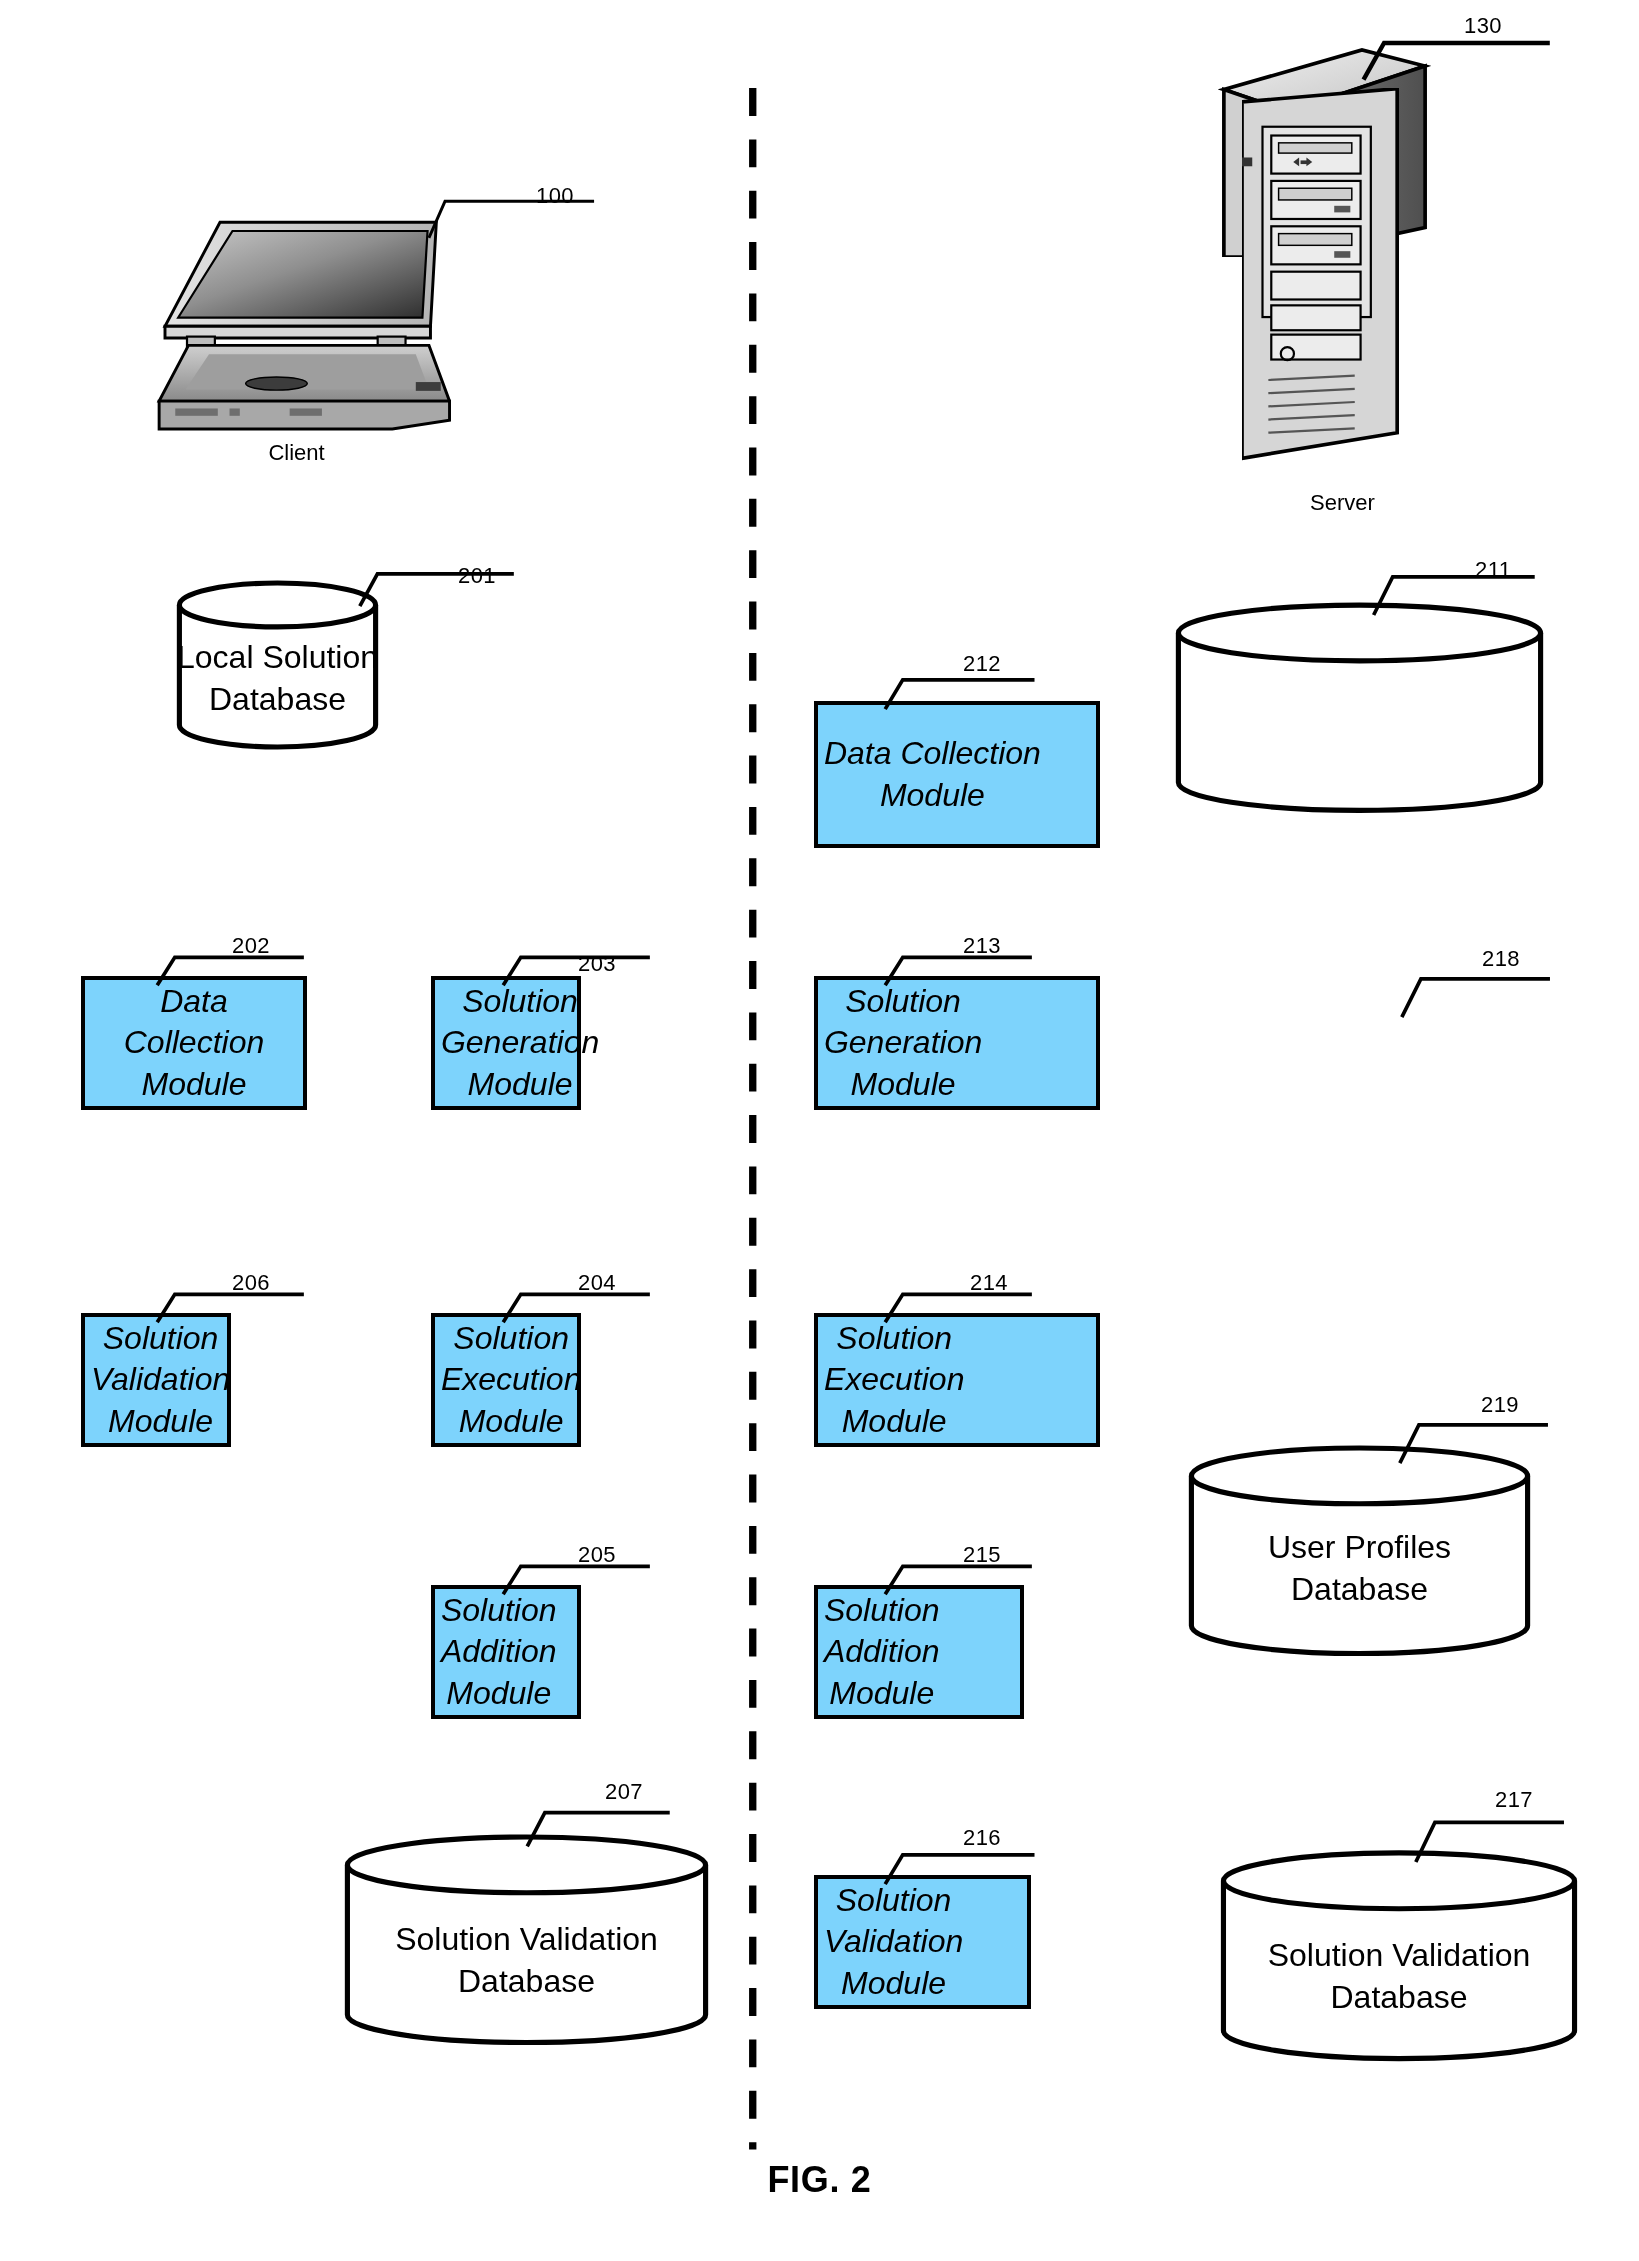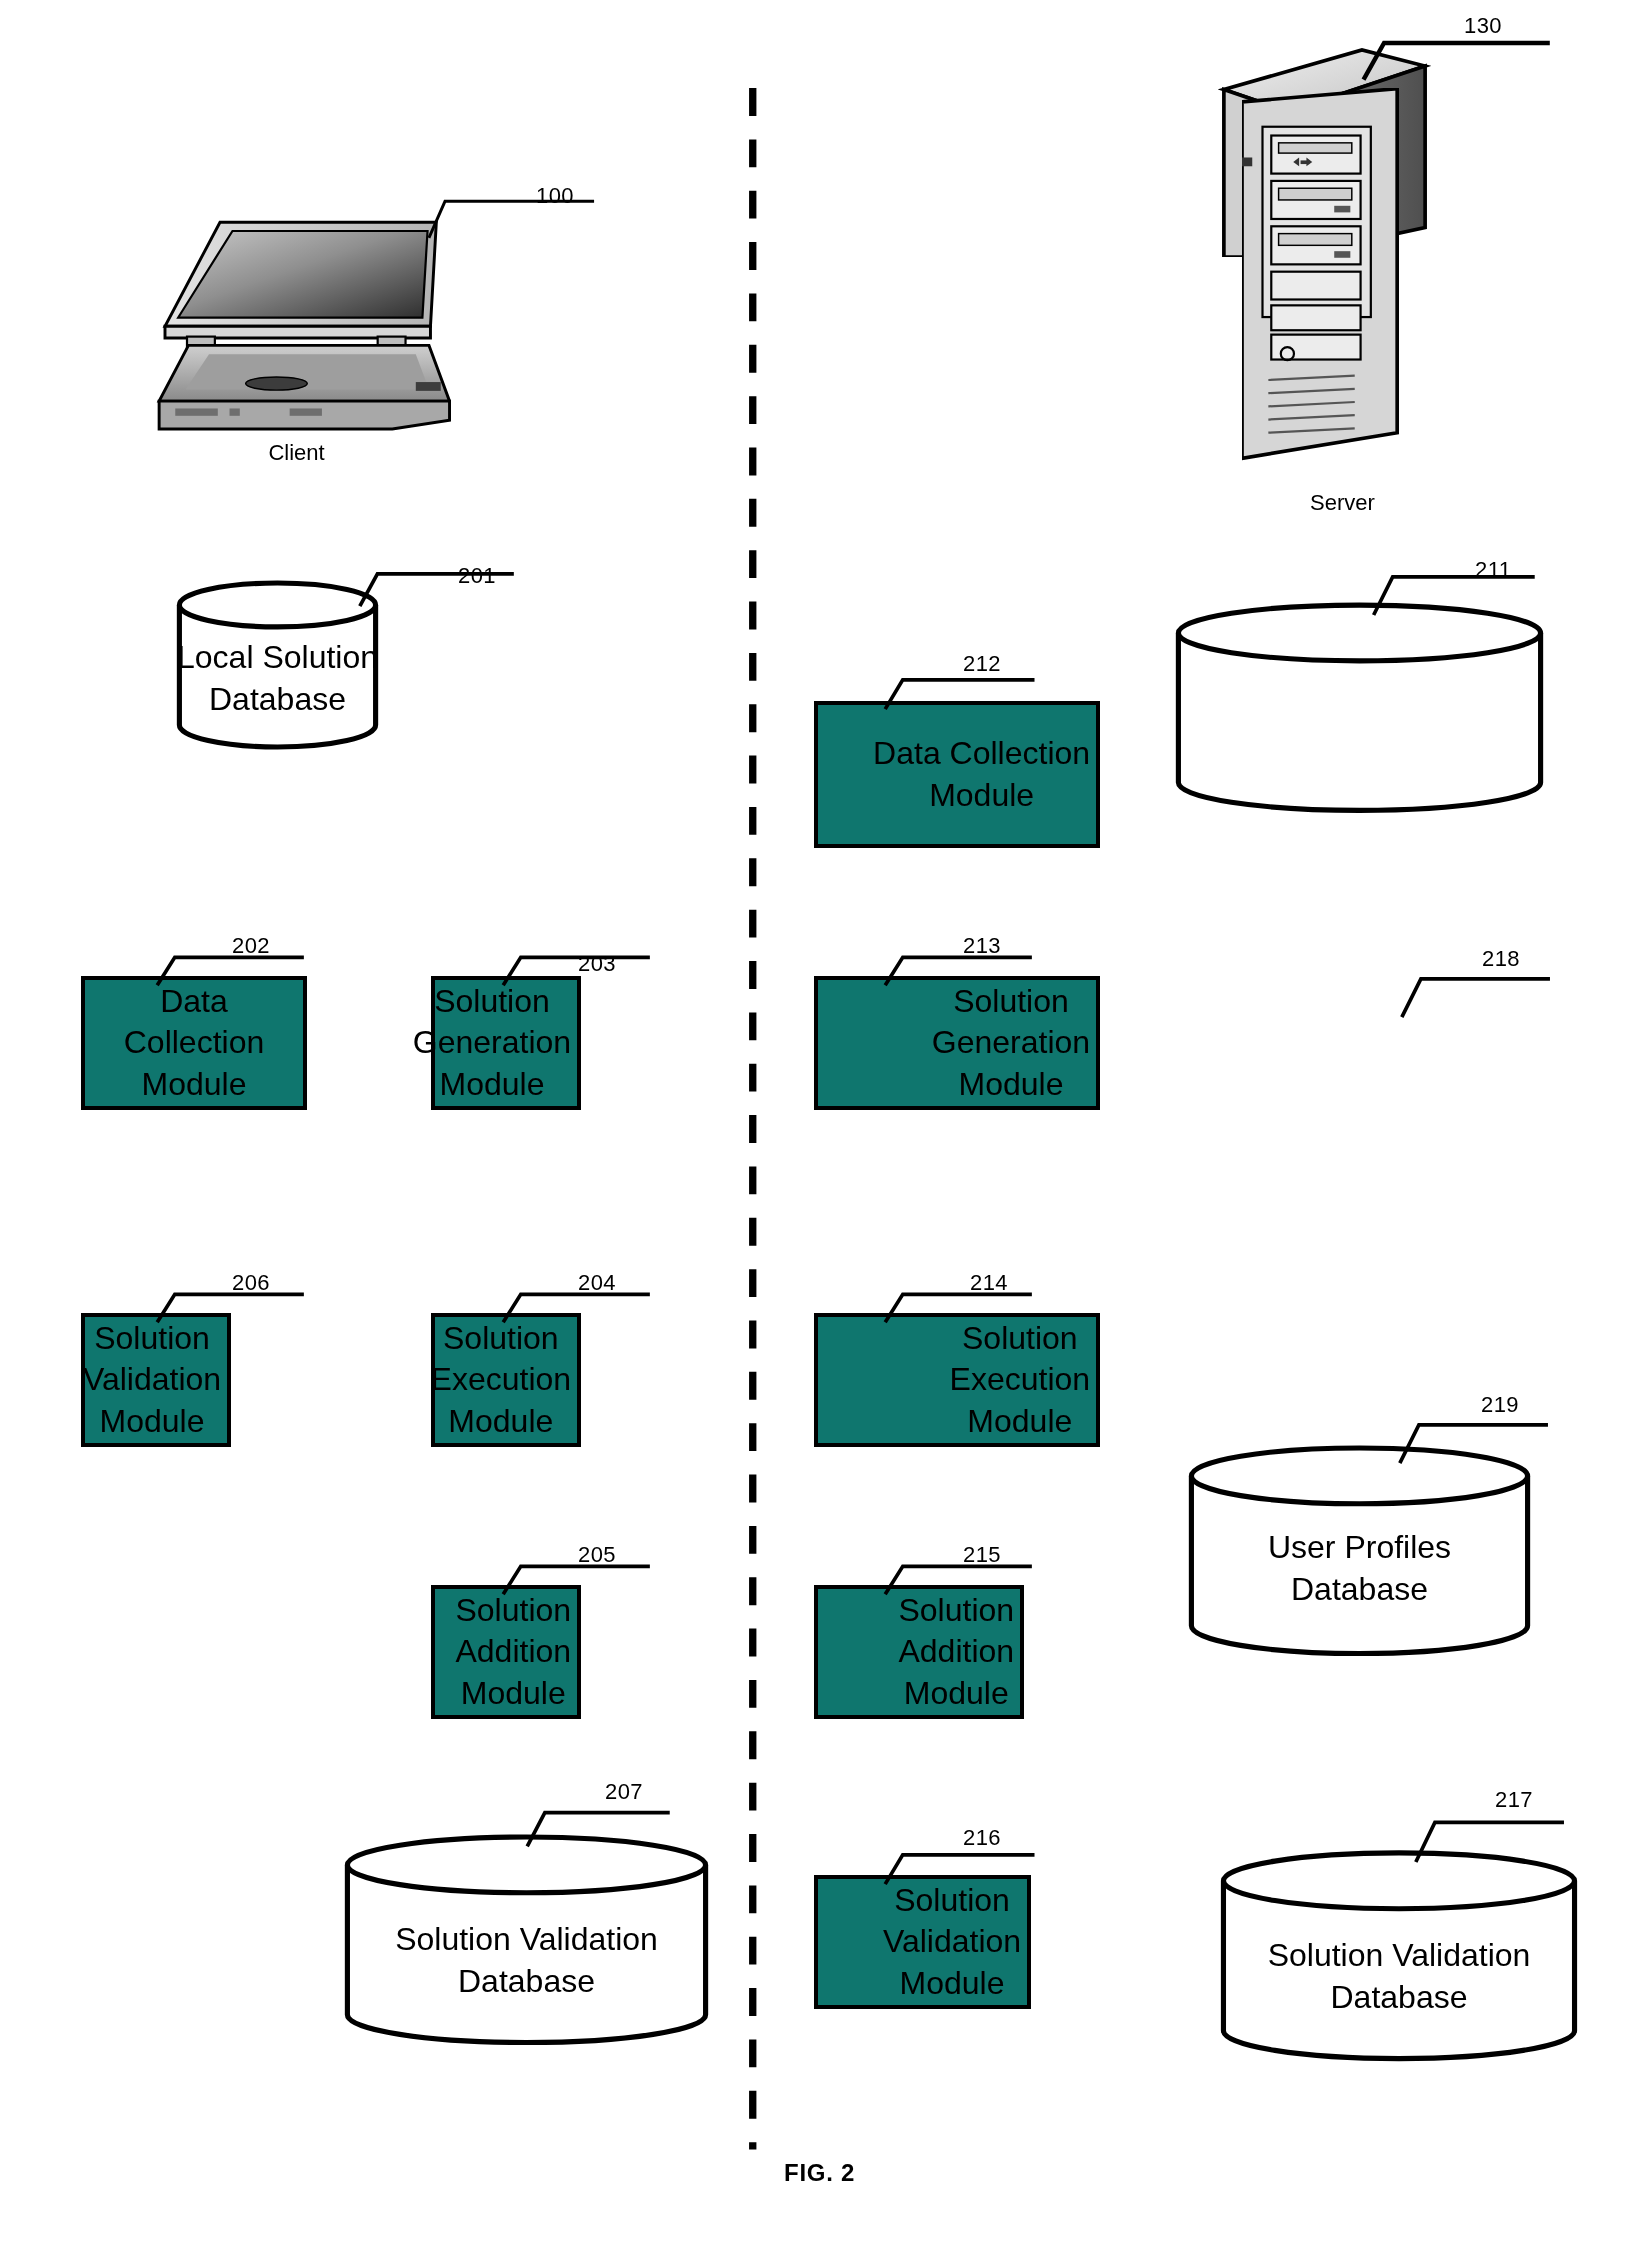--- a/index.html
+++ b/index.html
@@ -29,29 +29,30 @@
     color: #000;
     white-space: nowrap;
   }
   .leader { position: absolute; overflow: visible; }
 
   
   .module-box {
     position: absolute;
     box-sizing: border-box;
     border: 4.4px solid #000;
-    background: #0f766e;
+    background: #7dd3fc;
     display: flex;
     align-items: center;
-    justify-content: flex-end;
+    justify-content: flex-start;
     text-align: center;
     font-size: 32px;
     line-height: 1.30;
     color: #000;
     padding: 2.9px 5.9px;
+    font-style: italic;
   }
   .module-box .label { display: block; white-space: pre-line; }
 
   
   .cylinder { position: absolute; }
   .cylinder svg { display: block; }
   .cyl-label {
     position: absolute;
     left: 0; right: 0;
     text-align: center;
@@ -67,21 +68,21 @@
     position: absolute;
     font-size: 22px;
     text-align: center;
     color: #000;
     white-space: nowrap;
   }
 
   
   .fig-caption {
     position: absolute;
-    font-size: 24px;
+    font-size: 36px;
     font-weight: bold;
     text-align: center;
     color: #000;
     letter-spacing: 0.7px;
   }
 
   
   .divider { position: absolute; }
 </style>
 </head>

